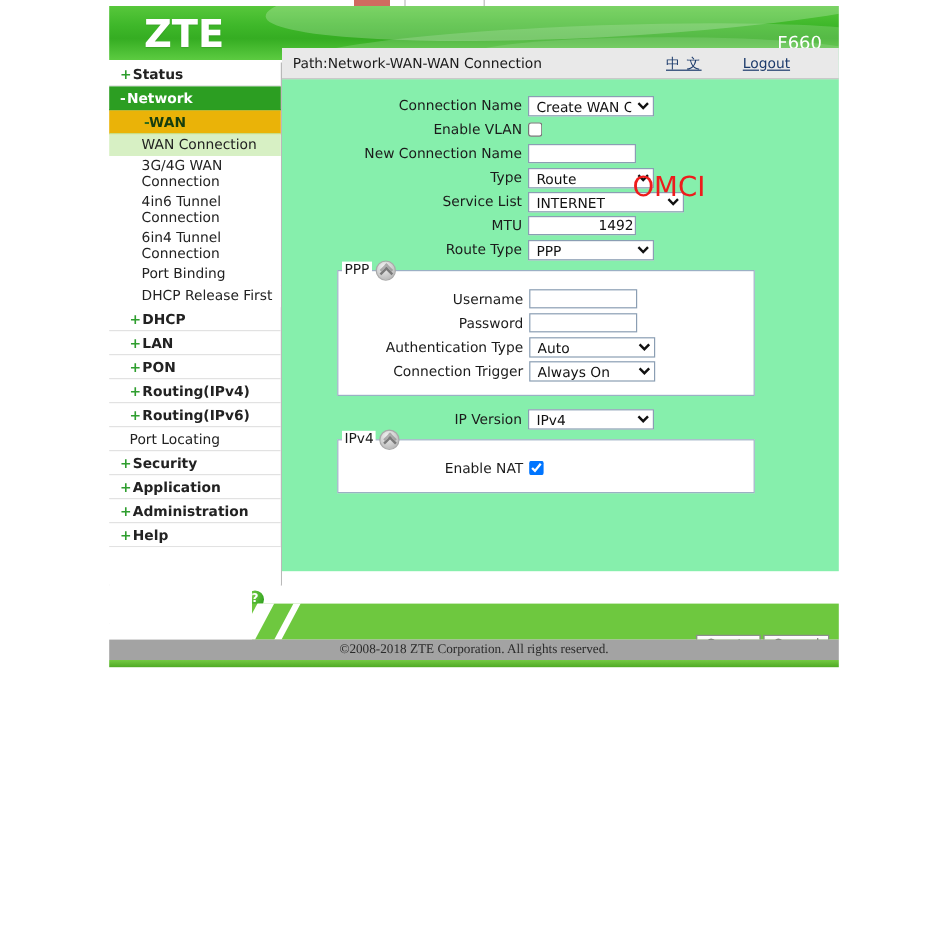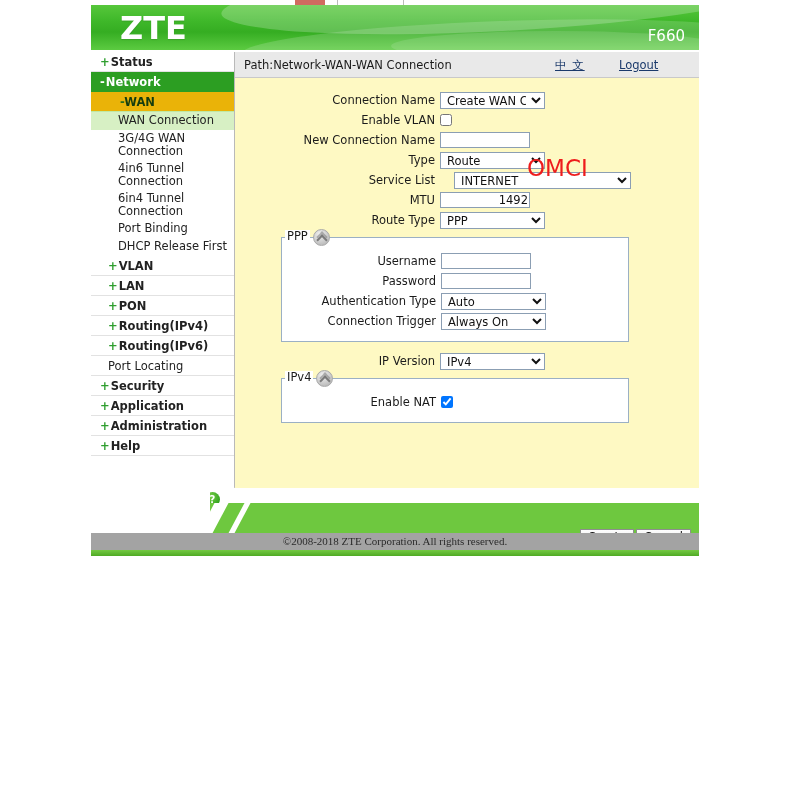--- a/index.html
+++ b/index.html
@@ -160,24 +160,24 @@
     color: #ffffff;
     font-size: 10px;
     font-weight: bold;
     text-align: center;
     line-height: 15px;
   }
 
   
   .content {
     position: absolute;
-    left: 144px; top: 52px;
+    left: 144px; top: 40px;
     width: 464px;
     height: 436px;
-    background: #fef9c3;
+    background: #86efac;
     box-sizing: border-box;
   }
   .pathbar {
     position: relative;
     height: 25px;
     background: #e9e9e9;
     border-bottom: 1px solid #c9c9c9;
   }
   .pathbar .path-text {
     position: absolute;
@@ -239,21 +239,21 @@
     border: 1px solid #8b9eb3;
     background: #ffffff;
     color: #111111;
     padding: 0 1px 0 2px;
     border-radius: 0;
   }
   select.fctl { height: 17px; padding-right: 2px; }
   .w-sel-conn { width: 105px; }
   .w-input { width: 90px; }
   .w-sel-type { width: 105px; }
-  .w-sel-service { width: 177px; margin-left: 14px; }
+  .w-sel-service { width: 130px; }
   .w-mtu { width: 90px; text-align: right; }
   .w-sel-link { width: 105px; }
   .w-sel-small { width: 105px; }
   input[type=checkbox].fchk {
     width: 12px; height: 12px;
     margin: 0;
     vertical-align: middle;
   }
 
   
@@ -403,21 +403,21 @@
     <div class="nav-leaf">3G/4G WAN
 Connection</div>
     <div class="nav-leaf">4in6 Tunnel
 Connection</div>
     <div class="nav-leaf">6in4 Tunnel
 Connection</div>
     <div class="nav-leaf">Port Binding</div>
     <div class="nav-leaf">DHCP Release First</div>
 
     <div class="nav-item" style="padding-left:17px;">
-      <span class="plus">+</span><span>VLAN</span>
+      <span class="plus">+</span><span>DHCP</span>
     </div>
     <div class="nav-item" style="padding-left:17px;">
       <span class="plus">+</span><span>LAN</span>
     </div>
     <div class="nav-item" style="padding-left:17px;">
       <span class="plus">+</span><span>PON</span>
     </div>
     <div class="nav-item" style="padding-left:17px;">
       <span class="plus">+</span><span>Routing(IPv4)</span>
     </div>

